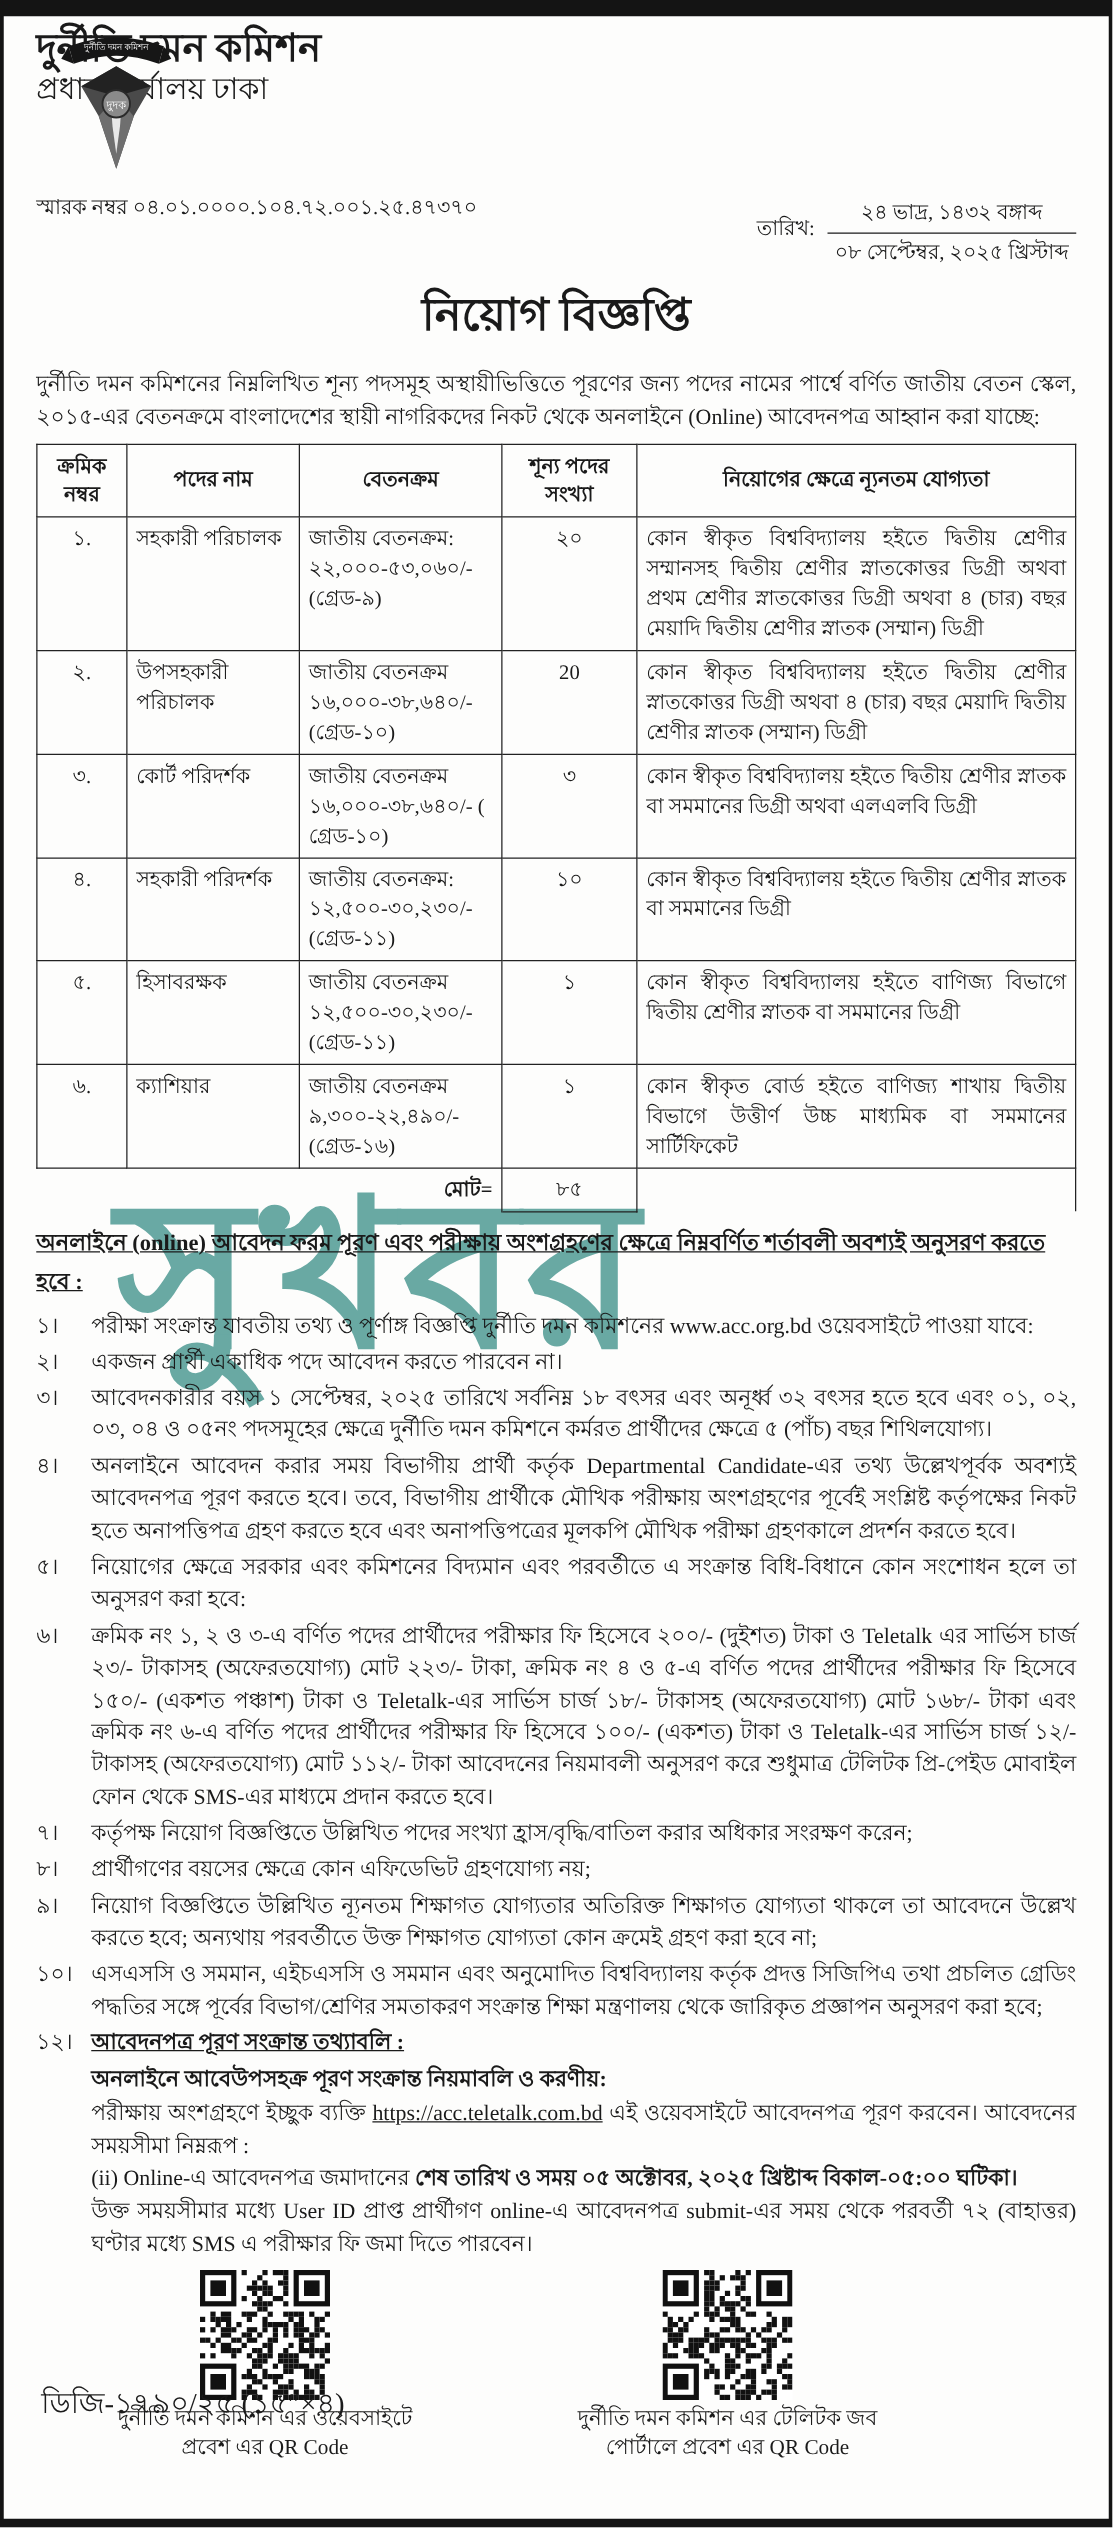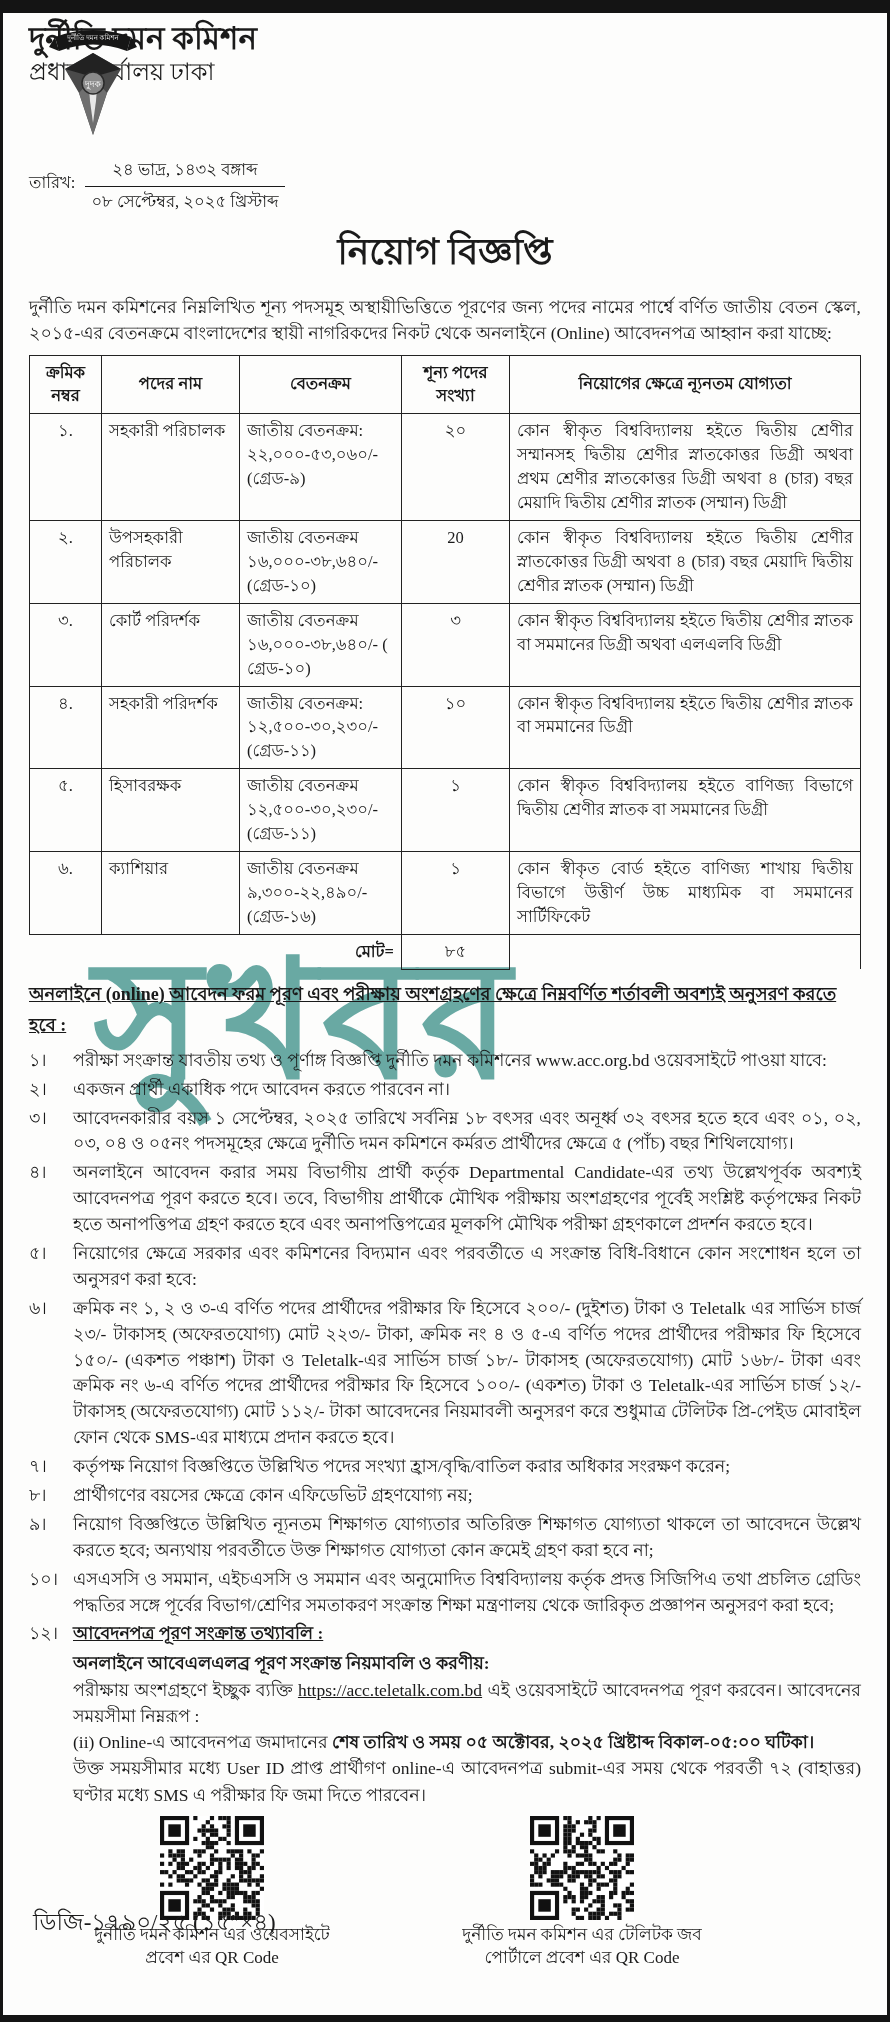--- a/index.html
+++ b/index.html
@@ -81,20 +81,21 @@
         <polygon points="50,54 64,70 50,112 36,70" fill="#6f6f6f"></polygon>
         <polygon points="45,50 55,50 53,78 50,100 47,78" fill="#e8e8e8"></polygon>
         <circle cx="50" cy="60" r="11" fill="#8a8a8a" stroke="#2a2a2a" stroke-width="1.5"></circle>
         <text x="50" y="64" text-anchor="middle" font-size="9" fill="#ffffff">দুদক</text>
       </svg>
       <div class="org-name">দুর্নীতি দমন কমিশন</div>
       <div class="office">প্রধান কার্যালয় ঢাকা</div>
     </div>
 
     <div class="memo-row">
+      <div class="memo-no">স্মারক নম্বর ০৪.০১.০০০০.১০৪.৭২.০০১.২৫.৪৭৩৭০</div>
       <div class="date-block">
         <div class="date-label">তারিখ:</div>
         <div class="date-stack">
           <div class="date-bn">২৪ ভাদ্র, ১৪৩২ বঙ্গাব্দ</div>
           <div class="date-en">০৮ সেপ্টেম্বর, ২০২৫ খ্রিস্টাব্দ</div>
         </div>
       </div>
     </div>
 
     <div class="doc-title">নিয়োগ বিজ্ঞপ্তি</div>
@@ -210,21 +211,21 @@
     <div class="cond-item">
       <span class="cond-num">১০।</span>
       <span class="cond-text">এসএসসি ও সমমান, এইচএসসি ও সমমান এবং অনুমোদিত বিশ্ববিদ্যালয় কর্তৃক প্রদত্ত সিজিপিএ তথা প্রচলিত গ্রেডিং পদ্ধতির সঙ্গে পূর্বের বিভাগ/শ্রেণির সমতাকরণ সংক্রান্ত শিক্ষা মন্ত্রণালয় থেকে জারিকৃত প্রজ্ঞাপন অনুসরণ করা হবে;</span>
     </div>
 
     <div class="cond-item">
       <span class="cond-num">১২।</span>
       <span class="cond-text app-heading">আবেদনপত্র পূরণ সংক্রান্ত তথ্যাবলি :</span>
     </div>
     <div class="app-block">
-      <div class="app-subheading">অনলাইনে আবেএলএলব্র পূরণ সংক্রান্ত নিয়মাবলি ও করণীয়:</div>
+      <div class="app-subheading">অনলাইনে আবেউপসহক্র পূরণ সংক্রান্ত নিয়মাবলি ও করণীয়:</div>
       <div class="app-para">
         <span>পরীক্ষায় অংশগ্রহণে ইচ্ছুক ব্যক্তি </span><span class="link">https://acc.teletalk.com.bd</span><span> এই ওয়েবসাইটে আবেদনপত্র পূরণ করবেন। আবেদনের সময়সীমা নিম্নরূপ :</span>
       </div>
       <div class="app-para">
         <span>(ii) Online-এ আবেদনপত্র জমাদানের </span><span class="bold">শেষ তারিখ ও সময় ০৫ অক্টোবর, ২০২৫ খ্রিষ্টাব্দ বিকাল-০৫:০০ ঘটিকা।</span>
       </div>
       <div class="app-para">উক্ত সময়সীমার মধ্যে User ID প্রাপ্ত প্রার্থীগণ online-এ আবেদনপত্র submit-এর সময় থেকে পরবর্তী ৭২ (বাহাত্তর) ঘণ্টার মধ্যে SMS এ পরীক্ষার ফি জমা দিতে পারবেন।</div>
     </div>
 
     <div class="qr-row">

